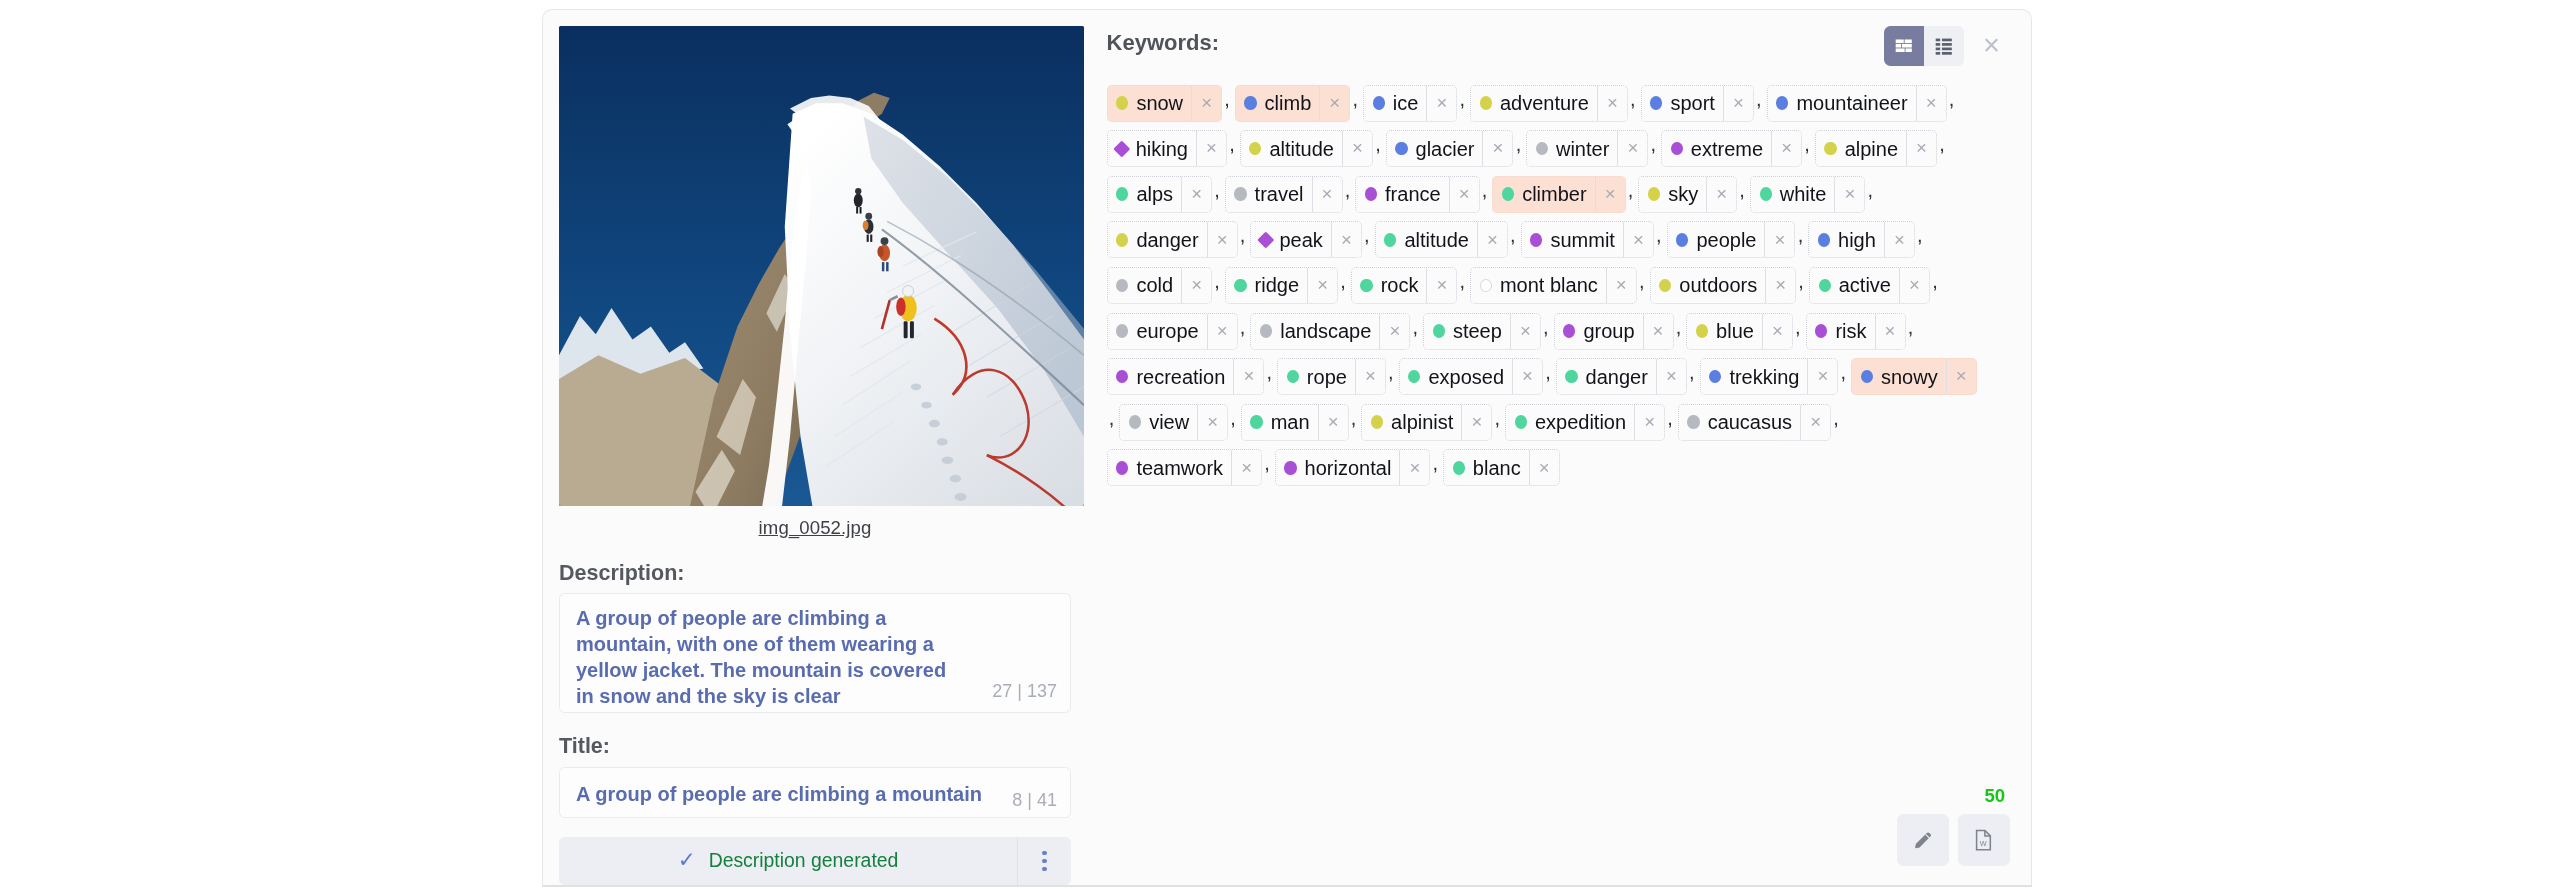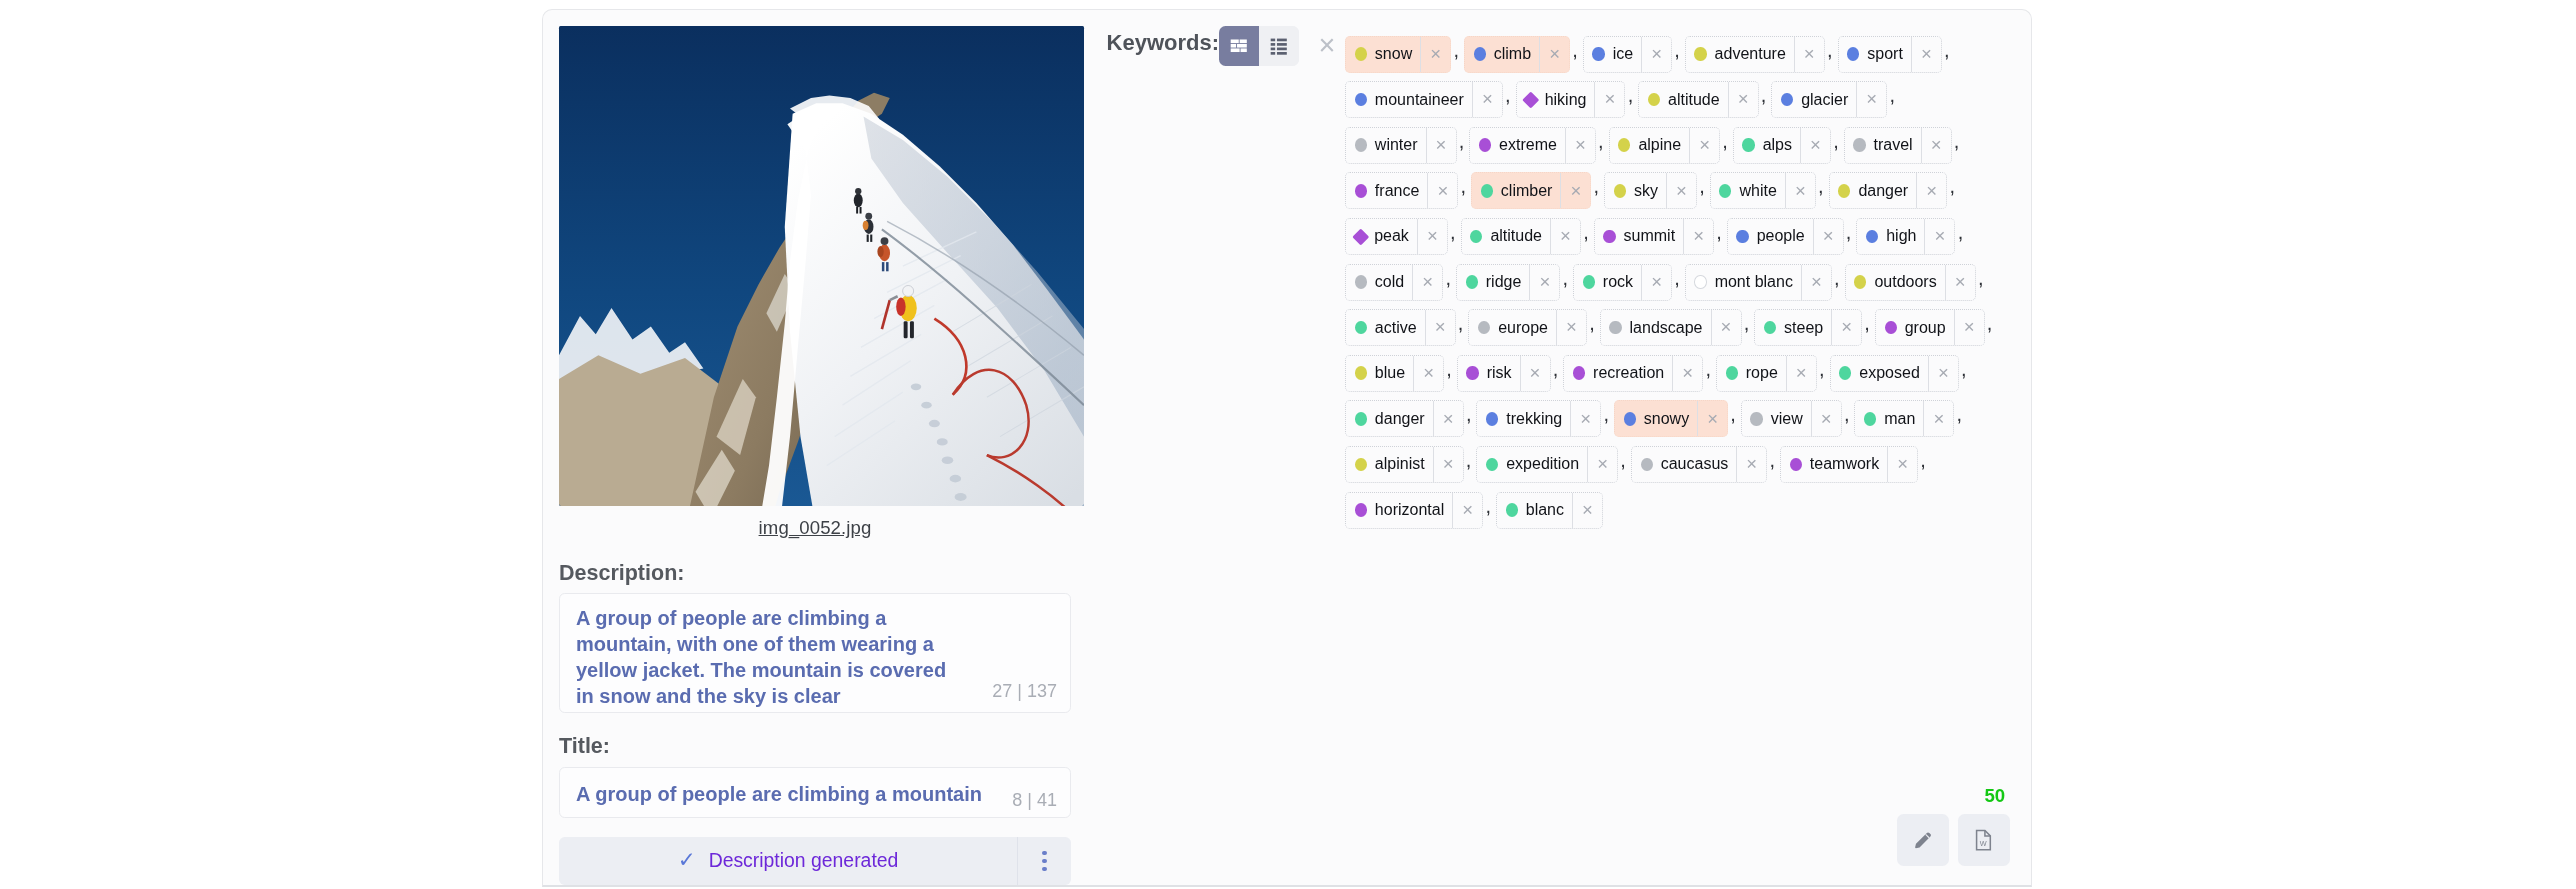--- a/index.html
+++ b/index.html
@@ -120,41 +120,42 @@
     cursor: pointer;
     border-right: 1.4px solid #dfe2ea;
   }
   .status-check {
     font-size: 21.5px;
     color: #5a78d8;
     line-height: 1;
   }
   .status-text {
     font-size: 19.4px;
-    color: #6d28d9;
+    color: #15803d;
   }
   .status-kebab {
     flex: 0 0 53px;
     display: flex;
     align-items: center;
     justify-content: center;
     cursor: pointer;
   }
   .kebab-dots { display: flex; flex-direction: column; gap: 3.6px; }
   .kebab-dots i {
     width: 4.3px; height: 4.3px; border-radius: 50%;
     background: #6a7ec9; display: block;
   }
 
   
   .right-col {
     flex: 1 1 auto;
     position: relative;
     padding: 16px 21.5px 0 18.6px;
     display: flex;
+    flex-direction: column;
     min-width: 0;
   }
 
   .kw-header {
     display: flex;
     align-items: flex-start;
     justify-content: space-between;
     height: 49px;
   }
   .kw-title {
@@ -231,21 +232,21 @@
   .dot.diamond {
     border-radius: 1.4px;
     transform: rotate(45deg);
     width: 11.5px; height: 11.5px;
   }
   .dot.hollow {
     background: #ffffff !important;
     border: 1.4px solid #d6d9de;
   }
   .tag-label {
-    font-size: 16px;
+    font-size: 20px;
     color: #111318;
     white-space: nowrap;
     line-height: 1;
   }
   .tag-x {
     display: inline-flex;
     align-items: center;
     justify-content: center;
     width: 30px;
     border-left: 0.7px solid #dddfe4;

